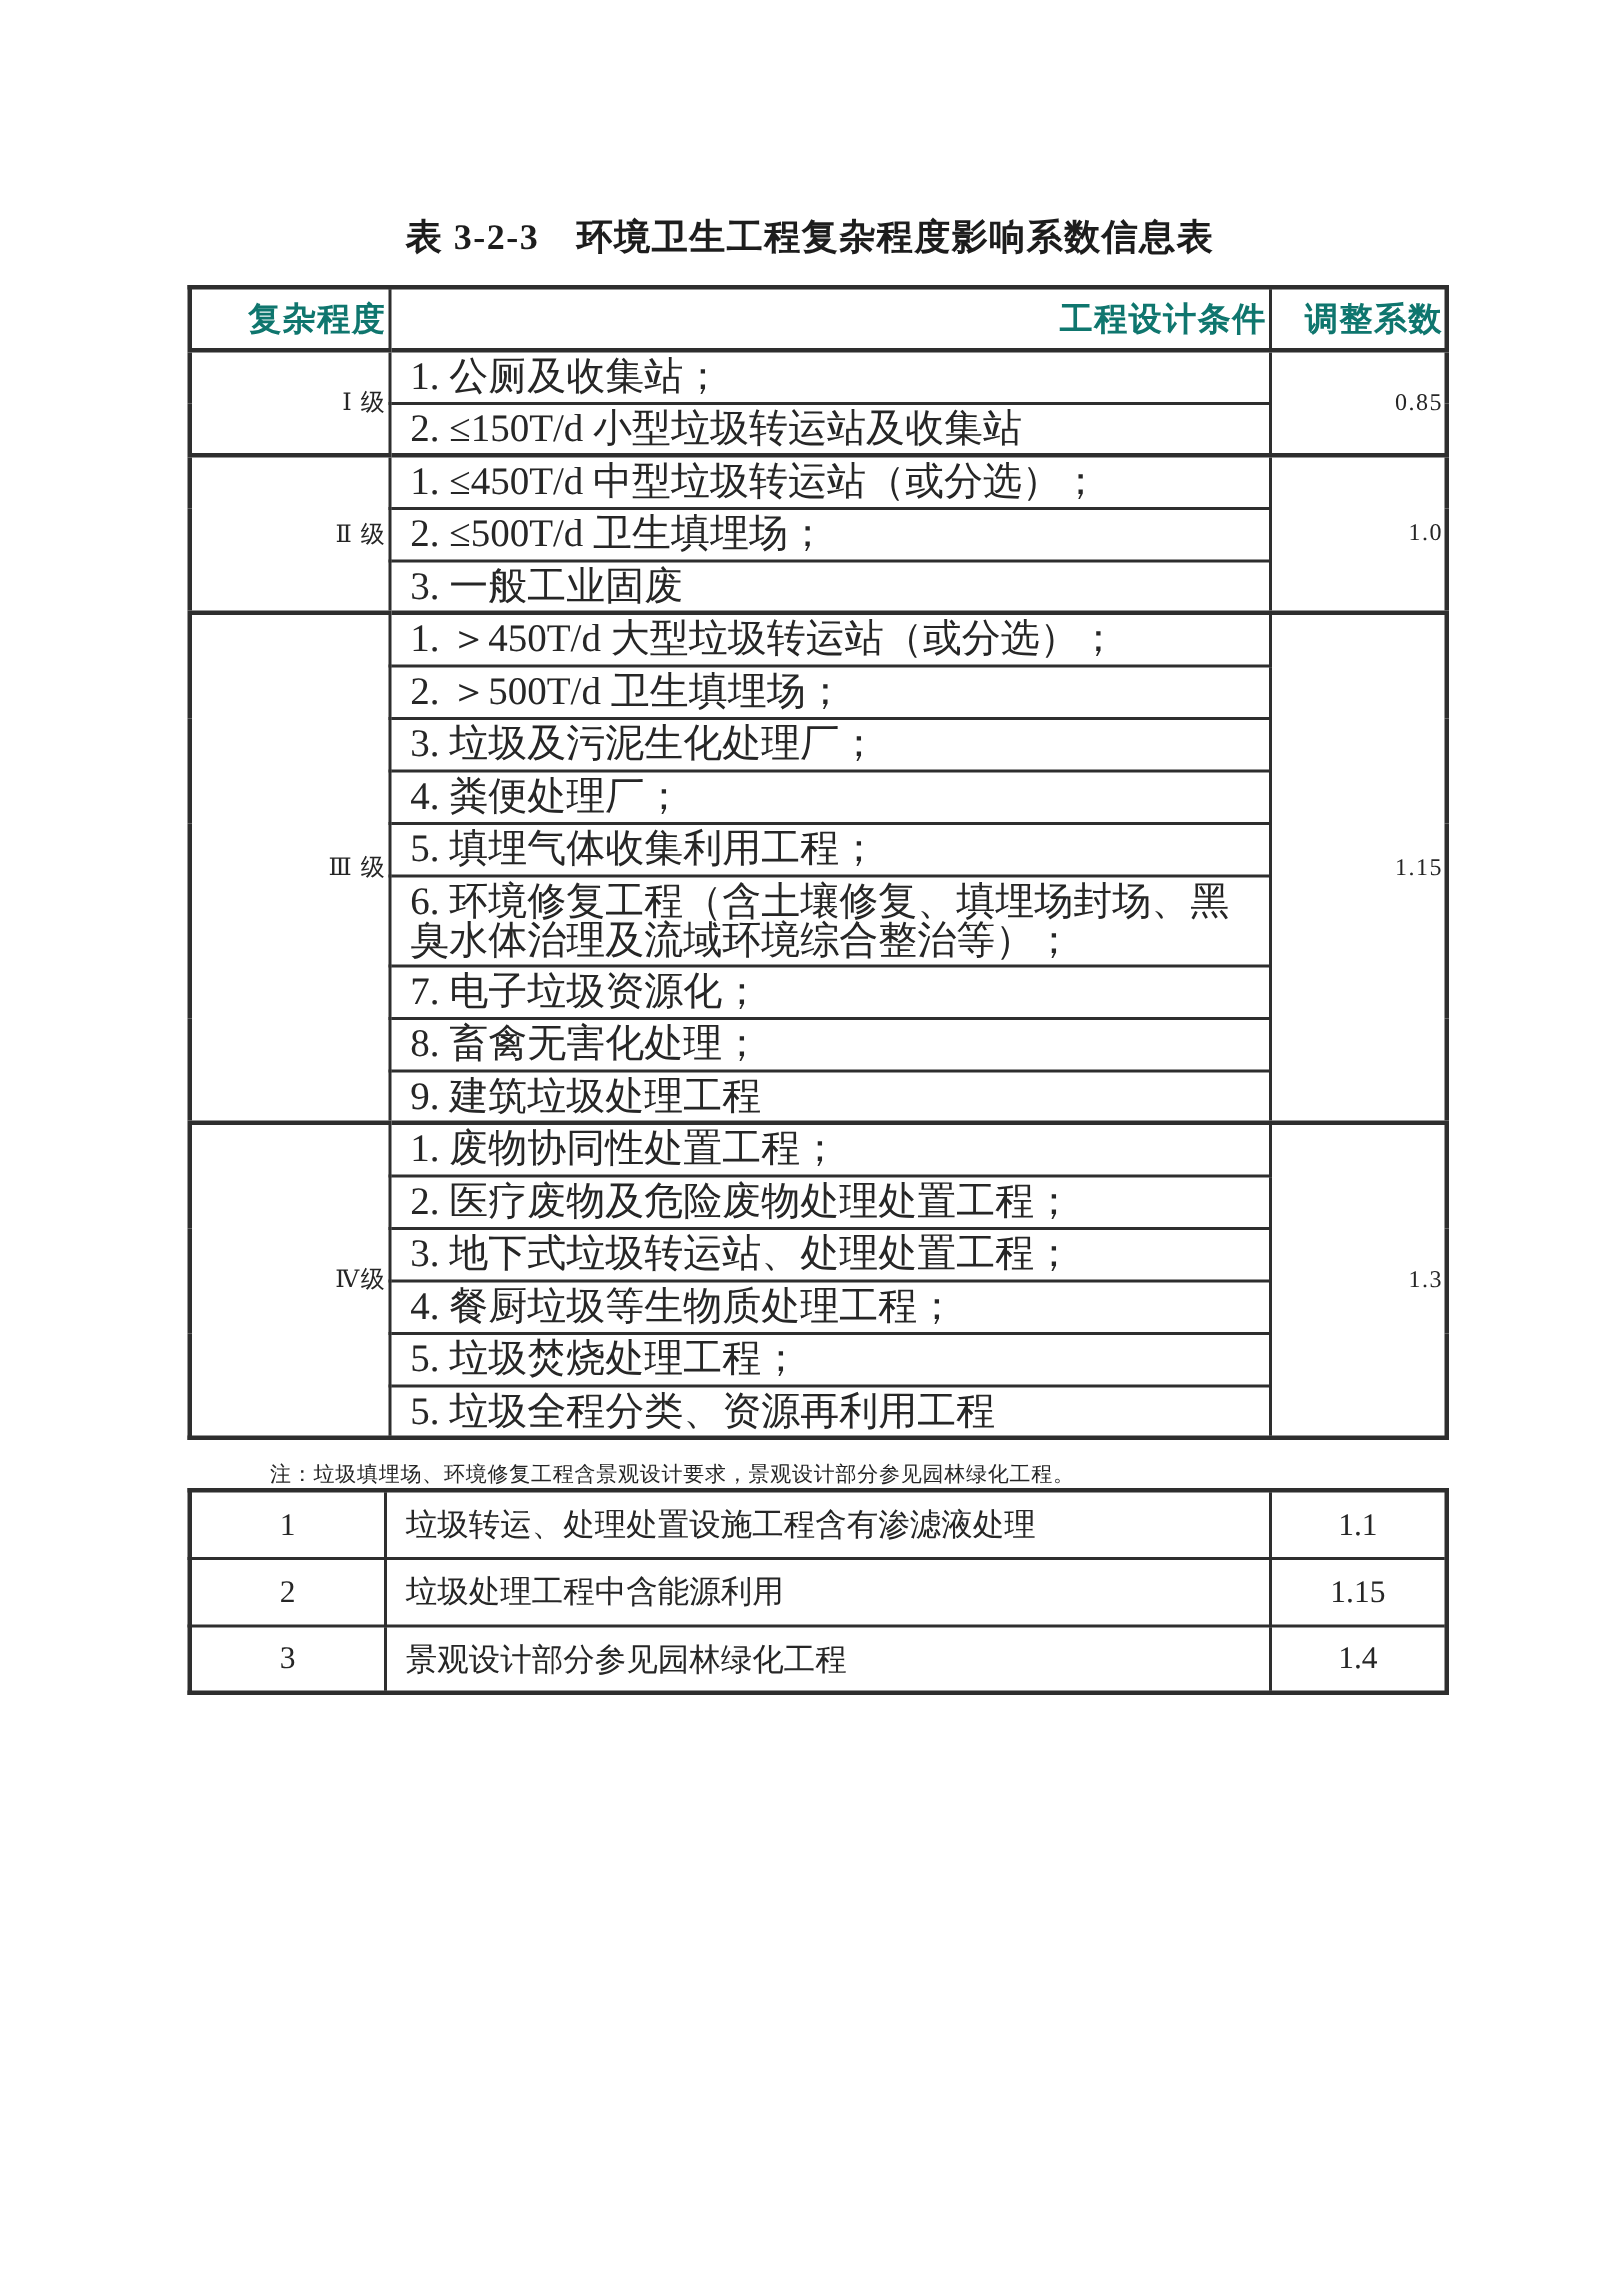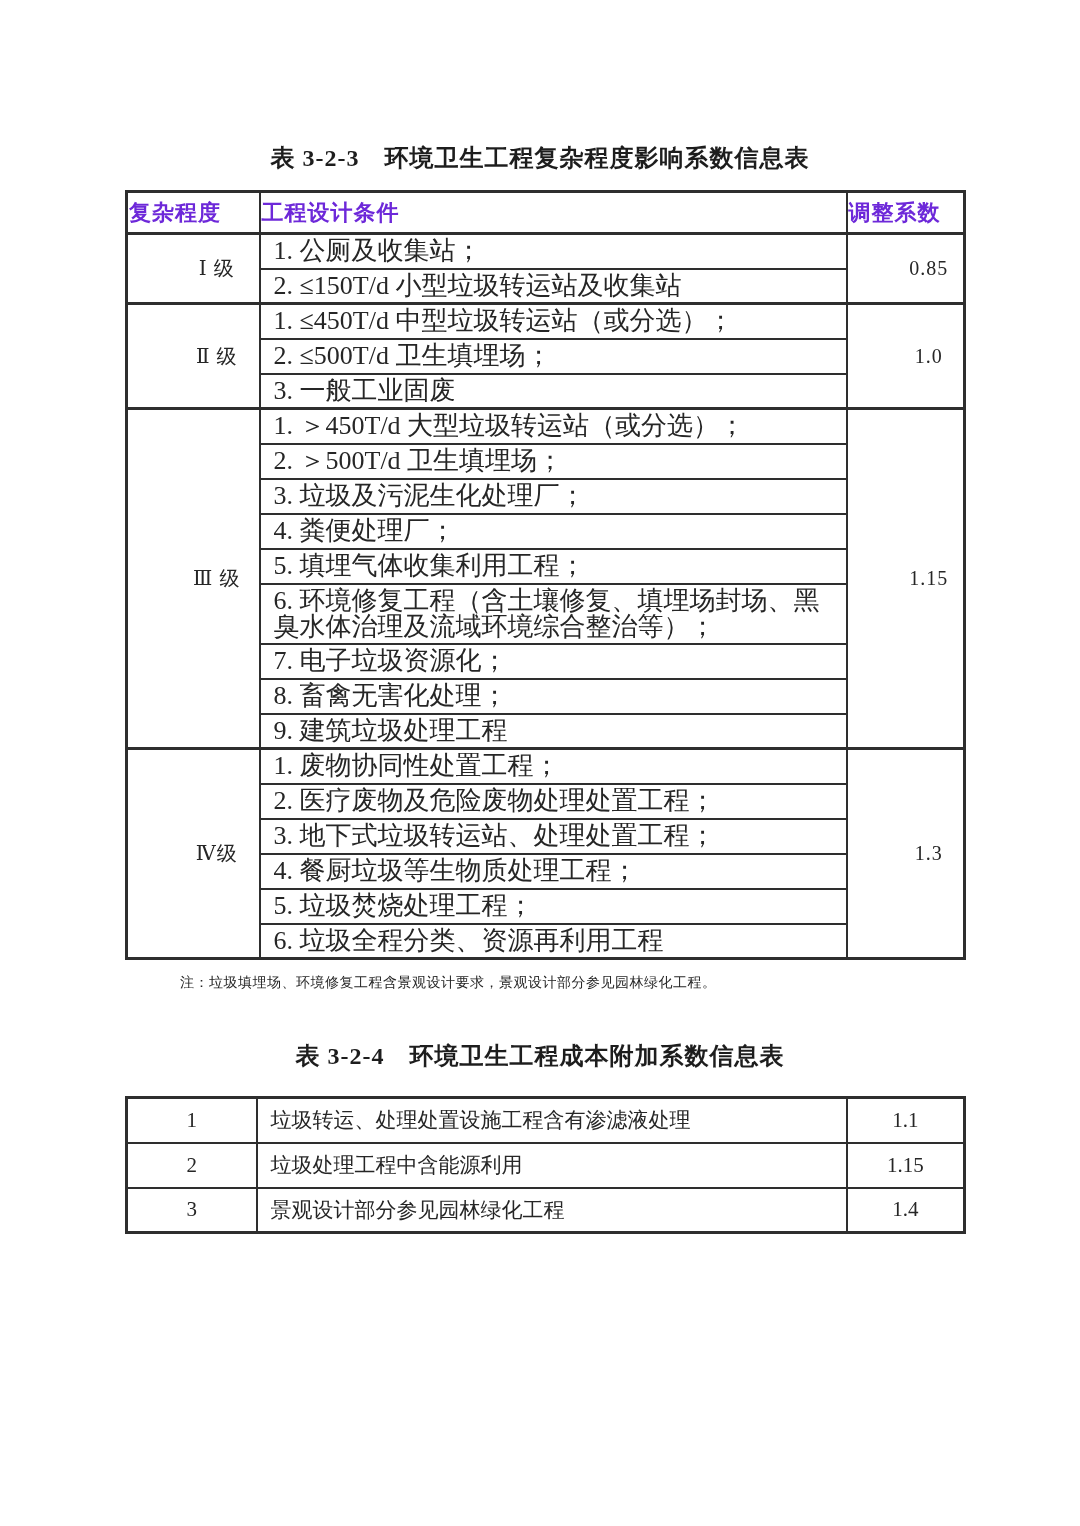--- a/index.html
+++ b/index.html
@@ -32,36 +32,36 @@
   .tbl th, .tbl td {
     border:2px solid #2e2e2e;
     color:#262626;
     box-sizing:border-box;
     overflow:hidden;
   }
   .tbl th {
     height:42px;
     font-size:22px;
     font-weight:700;
-    text-align:left;
-    color:#6d28d9;
+    text-align:right;
+    color:#0f766e;
     letter-spacing:1px;
   }
   tr.sec > td { border-top:3px solid #2e2e2e; }
 
   .t1 td.item {
     height:35px;
     font-size:26px;
     line-height:26px;
     text-align:left;
     padding:3px 6px 3px 13px;
   }
   .t1 td.level, .t1 td.coeff {
-    text-align:center;
-    font-size:20px;
+    text-align:right;
+    font-size:16px;
     letter-spacing:1px;
     padding-left:48px;
   }
 
   .note {
     margin:14px 0 0 180px;
     font-size:14px;
     color:#262626;
     letter-spacing:0.5px;
   }
@@ -152,28 +152,27 @@
       <tr>
         <td class="item">3. 地下式垃圾转运站、处理处置工程；</td>
       </tr>
       <tr>
         <td class="item">4. 餐厨垃圾等生物质处理工程；</td>
       </tr>
       <tr>
         <td class="item">5. 垃圾焚烧处理工程；</td>
       </tr>
       <tr>
-        <td class="item">6. 垃圾全程分类、资源再利用工程</td>
+        <td class="item">5. 垃圾全程分类、资源再利用工程</td>
       </tr>
     </tbody>
   </table>
 
   <div class="note">注：垃圾填埋场、环境修复工程含景观设计要求，景观设计部分参见园林绿化工程。</div>
 
-  <div class="doc-title title2">表 3-2-4　环境卫生工程成本附加系数信息表</div>
 
   <table class="tbl t2">
     <colgroup>
       <col style="width:130px">
         <col style="width:590px">
         <col style="width:118px">
     </colgroup>
     <tbody>
       <tr>
         <td class="no">1</td>

